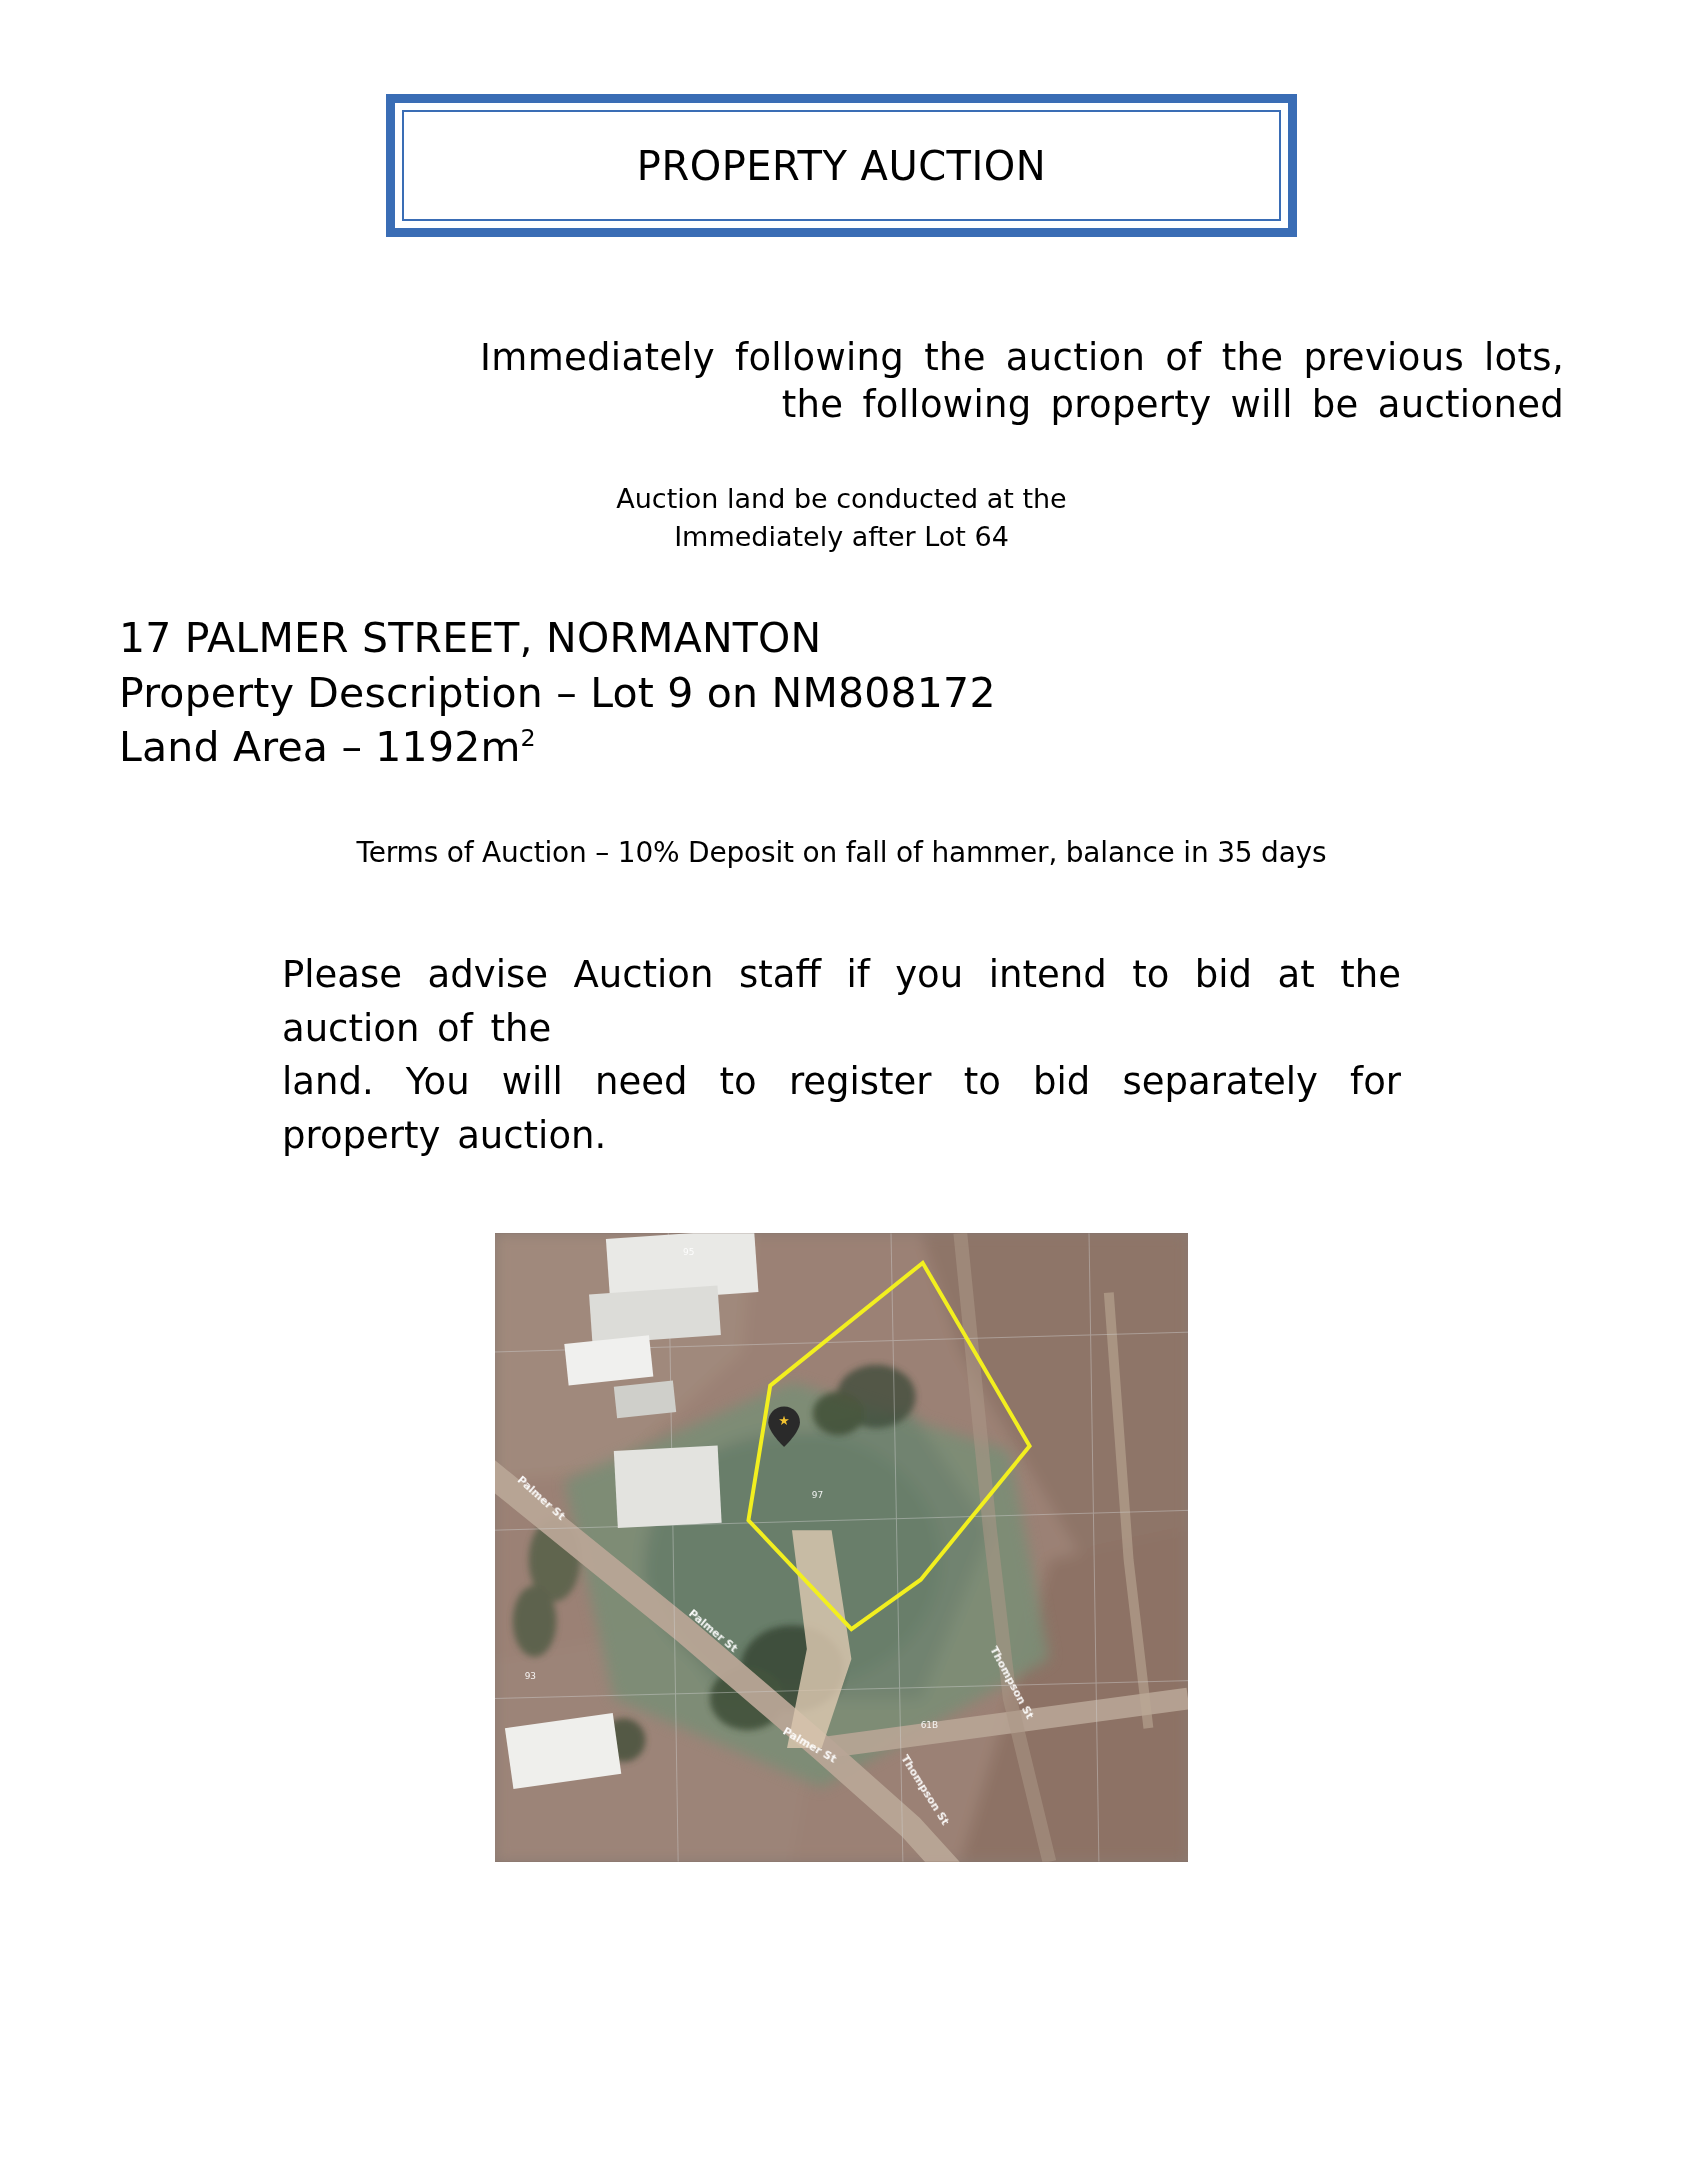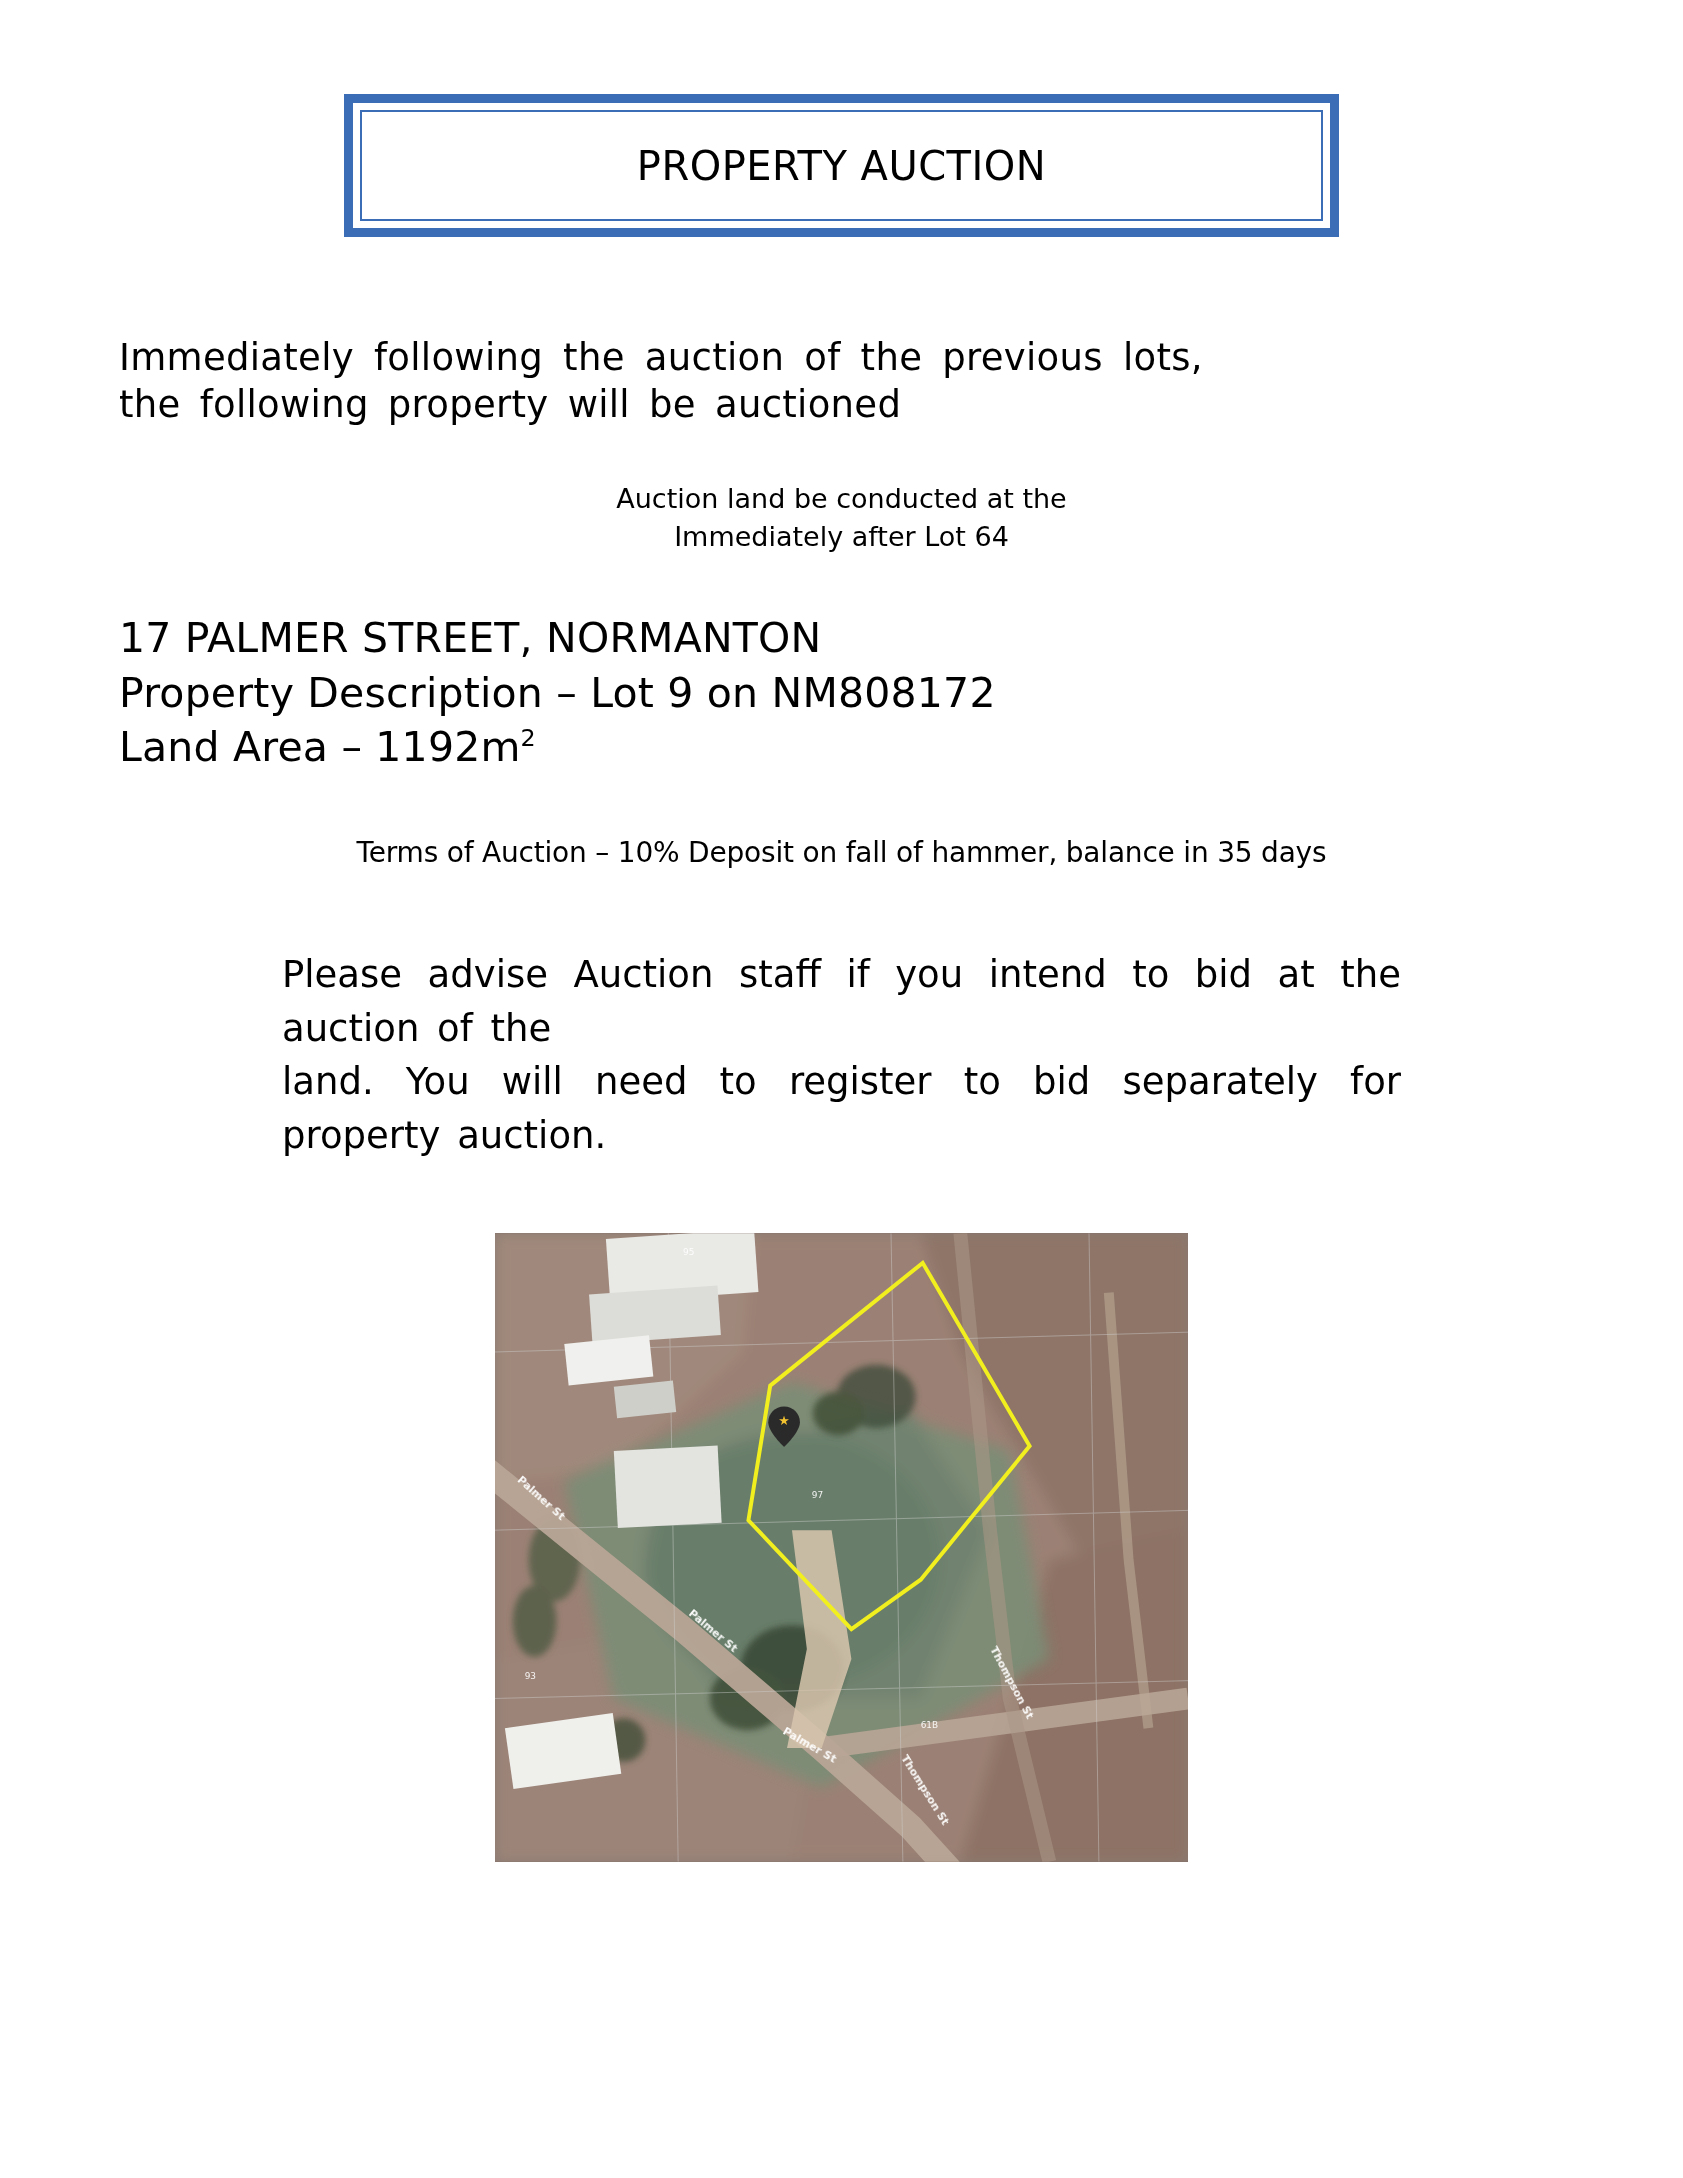--- a/index.html
+++ b/index.html
@@ -19,21 +19,21 @@
     width: 1683px;
     height: 2178px;
     position: relative;
     box-sizing: border-box;
     padding: 0 119px;
   }
 
   
   .title-box-outer {
     margin: 94px auto 0 auto;
-    width: 995px;
+    width: 911px;
     border: 9px solid #3a6db5;
     background: #ffffff;
     box-sizing: border-box;
     padding: 7px;
   }
   .title-box-inner {
     border: 2px solid #3a6db5;
     height: 107px;
     display: flex;
     align-items: center;
@@ -43,21 +43,21 @@
     font-size: 40px;
     letter-spacing: 0.5px;
     font-family: "DejaVu Sans", sans-serif;
     font-weight: 400;
     color: #000;
   }
 
   
   .intro {
     margin-top: 97px;
-    text-align: left;
+    text-align: right;
     font-size: 37px;
     line-height: 1.28;
     letter-spacing: 0.3px;
   }
   .intro .line {
     display: block;
     white-space: nowrap;
   }
   .intro .line1 { word-spacing: 8px; }
   .intro .line2 { word-spacing: 7px; }

